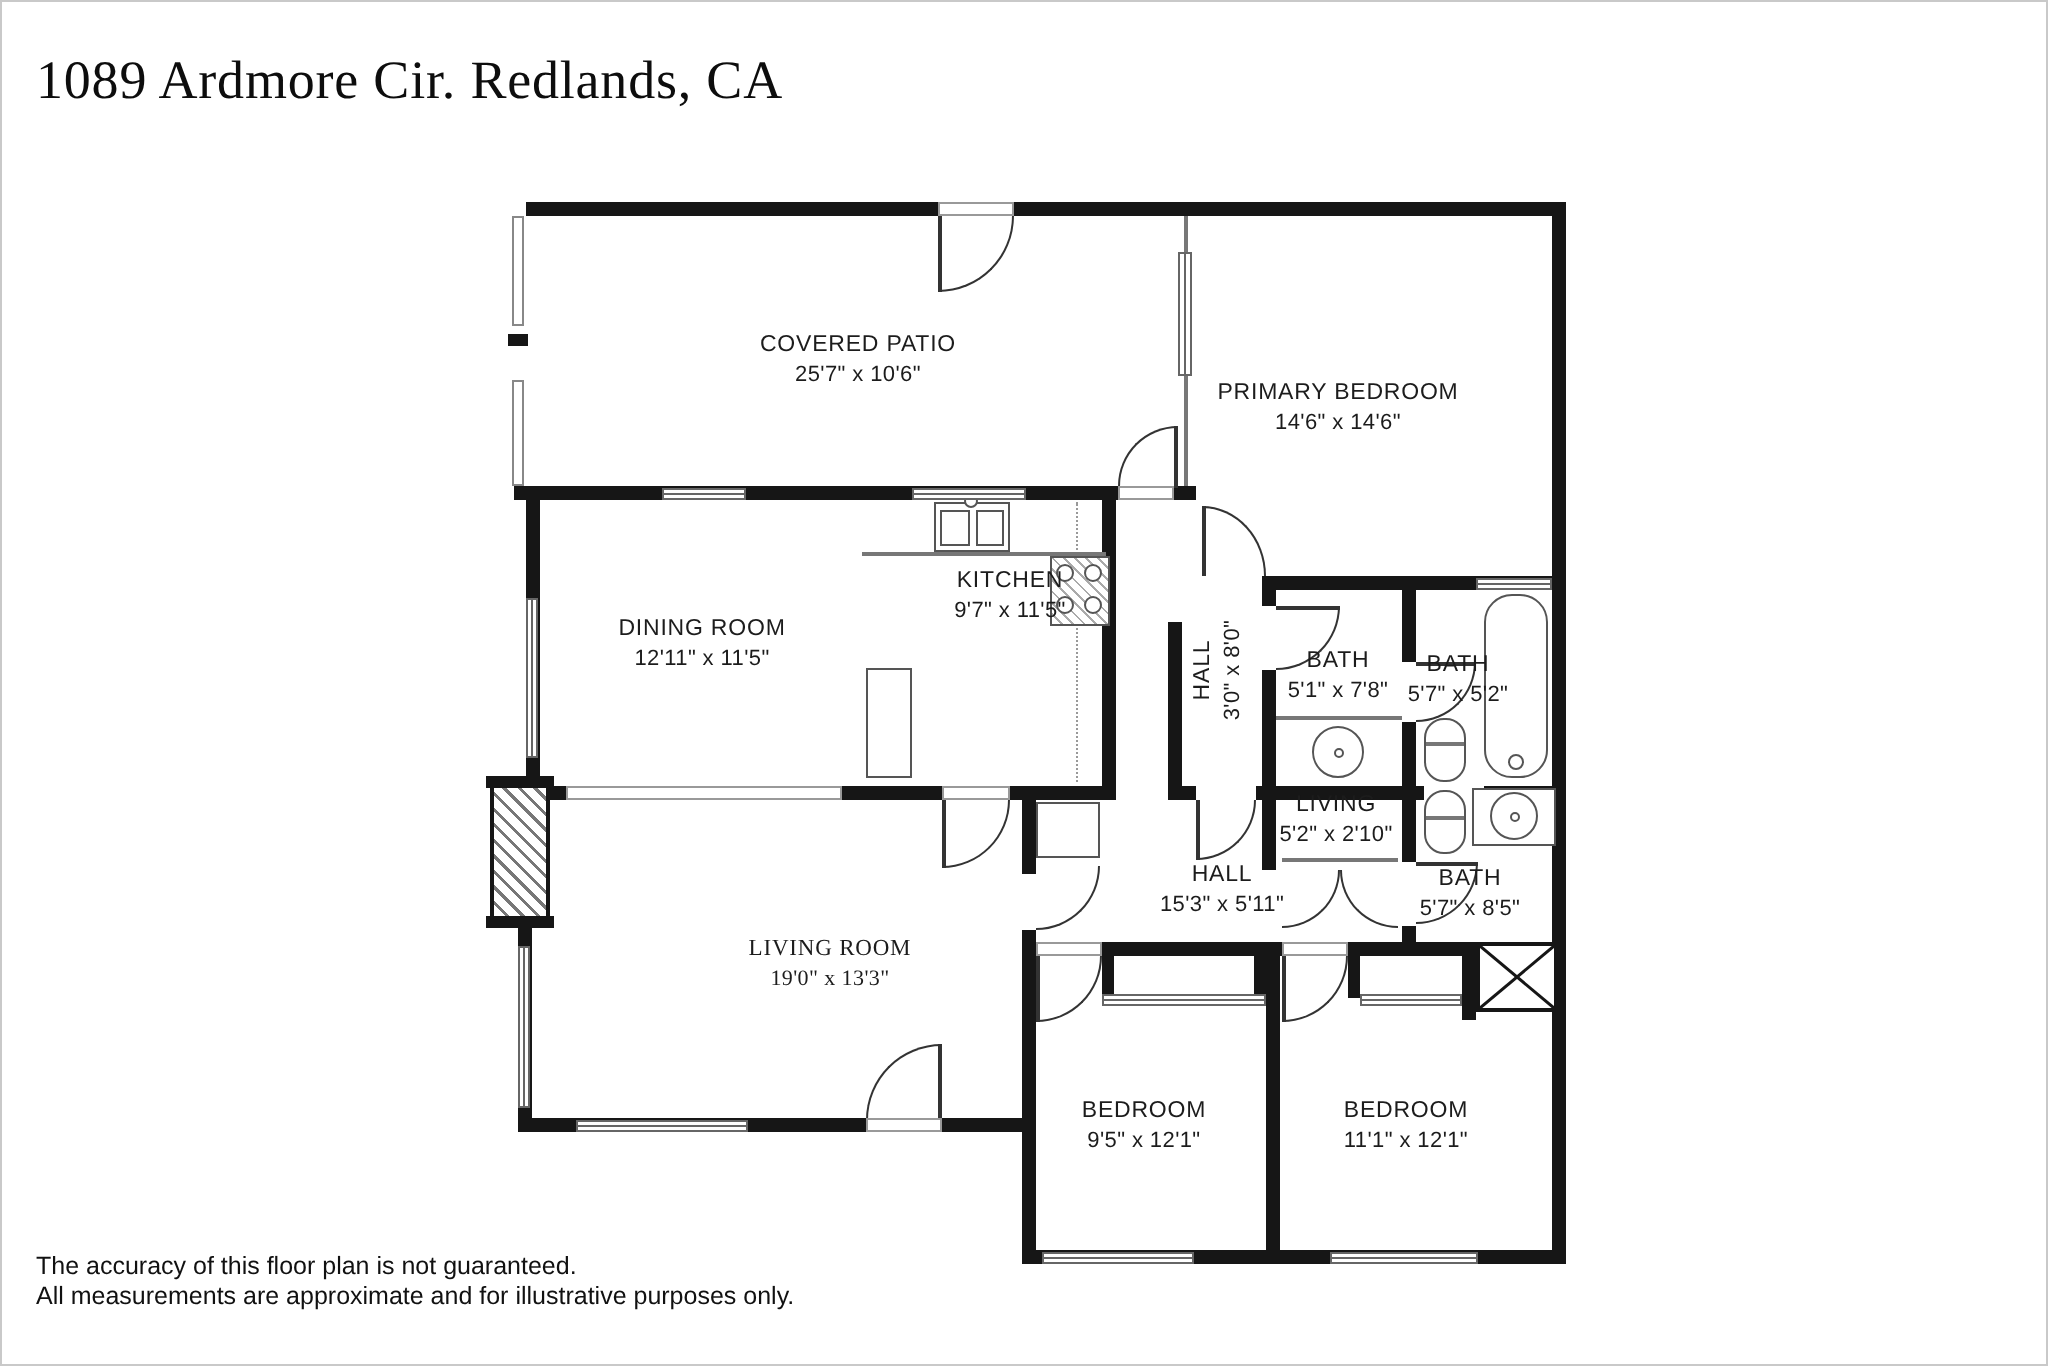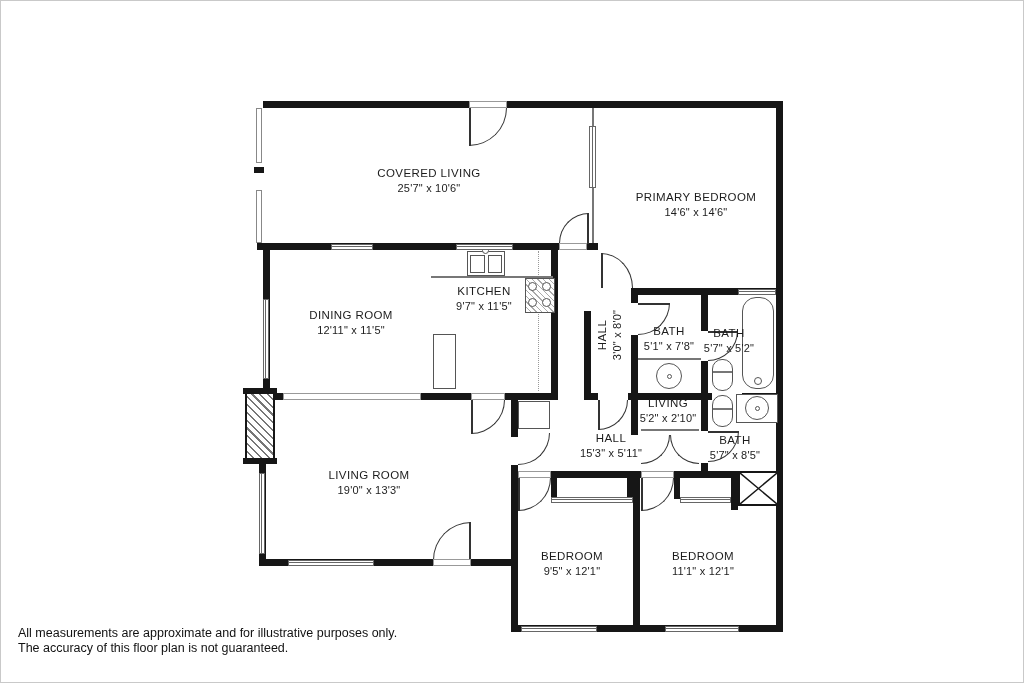--- a/index.html
+++ b/index.html
@@ -28,24 +28,25 @@
   .xbox{position:absolute;border:2px solid #161616;box-sizing:border-box;background:#fff;z-index:2}
   .room-label{position:absolute;transform:translate(-50%,-50%);text-align:center;z-index:5;color:#1c1c1c;white-space:nowrap}
   .room-label .nm{font-size:11.5px;letter-spacing:.4px}
   .room-label .dm{font-size:11px;margin-top:3px;letter-spacing:.2px}
   .rot{transform:translate(-50%,-50%) rotate(-90deg)}
 </style>
 </head>
 <body>
 
 <div class="frame">
+  <div class="title">1089 Ardmore Cir. Redlands, CA</div>
 
   <div class="foot">
+    <div>The accuracy of this floor plan is not guaranteed.</div>
     <div>All measurements are approximate and for illustrative purposes only.</div>
-    <div>The accuracy of this floor plan is not guaranteed.</div>
   </div>
 
   <div>
 
     <div class="w" style="left:262px;top:100px;width:520px;height:7px"></div>
     <div class="w" style="left:775px;top:100px;width:7px;height:531px"></div>
     <div class="w" style="left:510px;top:624px;width:272px;height:7px"></div>
     <div class="w" style="left:510px;top:464px;width:7px;height:167px"></div>
     <div class="w" style="left:510px;top:392px;width:7px;height:44px"></div>
     <div class="w" style="left:258px;top:558px;width:174px;height:7px"></div>
@@ -169,32 +170,32 @@
     <div class="xbox" style="left:737px;top:470px;width:41px;height:35px">
       <svg width="37" height="31" style="display:block">
         <line x1="0" y1="0" x2="37" y2="31" stroke="#161616" stroke-width="1.5"></line>
         <line x1="37" y1="0" x2="0" y2="31" stroke="#161616" stroke-width="1.5"></line>
       </svg>
     </div>
   </div>
 
   <div id="rooms">
       <div class="room-label" style="left: 428px; top: 179px;">
-        <div class="nm">COVERED LIVING</div>
+        <div class="nm">COVERED PATIO</div>
         <div class="dm">25'7" x 10'6"</div>
       </div>
-      <div class="room-label" style="left: 695px; top: 203px; text-align: center;">
+      <div class="room-label" style="left: 668px; top: 203px; text-align: center;">
         <div class="nm">PRIMARY BEDROOM</div>
         <div class="dm">14'6" x 14'6"</div>
       </div>
       <div class="room-label" style="left: 350px; top: 321px;">
         <div class="nm">DINING ROOM</div>
         <div class="dm">12'11" x 11'5"</div>
       </div>
-      <div class="room-label" style="left: 483px; top: 297px;">
+      <div class="room-label" style="left: 504px; top: 297px;">
         <div class="nm">KITCHEN</div>
         <div class="dm">9'7" x 11'5"</div>
       </div>
       <div class="room-label rot" style="left: 608px; top: 334px;">
         <div class="nm">HALL</div>
         <div class="dm">3'0" x 8'0"</div>
       </div>
       <div class="room-label" style="left: 668px; top: 337px;">
         <div class="nm">BATH</div>
         <div class="dm">5'1" x 7'8"</div>
@@ -208,21 +209,21 @@
         <div class="dm">5'2" x 2'10"</div>
       </div>
       <div class="room-label" style="left: 610px; top: 444px;">
         <div class="nm">HALL</div>
         <div class="dm">15'3" x 5'11"</div>
       </div>
       <div class="room-label" style="left: 734px; top: 446px;">
         <div class="nm">BATH</div>
         <div class="dm">5'7" x 8'5"</div>
       </div>
-      <div class="room-label" style="left: 368px; top: 481px;">
+      <div class="room-label" style="left: 414px; top: 481px; font-family: Liberation Serif, serif;">
         <div class="nm">LIVING ROOM</div>
         <div class="dm">19'0" x 13'3"</div>
       </div>
       <div class="room-label" style="left: 571px; top: 562px;">
         <div class="nm">BEDROOM</div>
         <div class="dm">9'5" x 12'1"</div>
       </div>
       <div class="room-label" style="left: 702px; top: 562px;">
         <div class="nm">BEDROOM</div>
         <div class="dm">11'1" x 12'1"</div>

